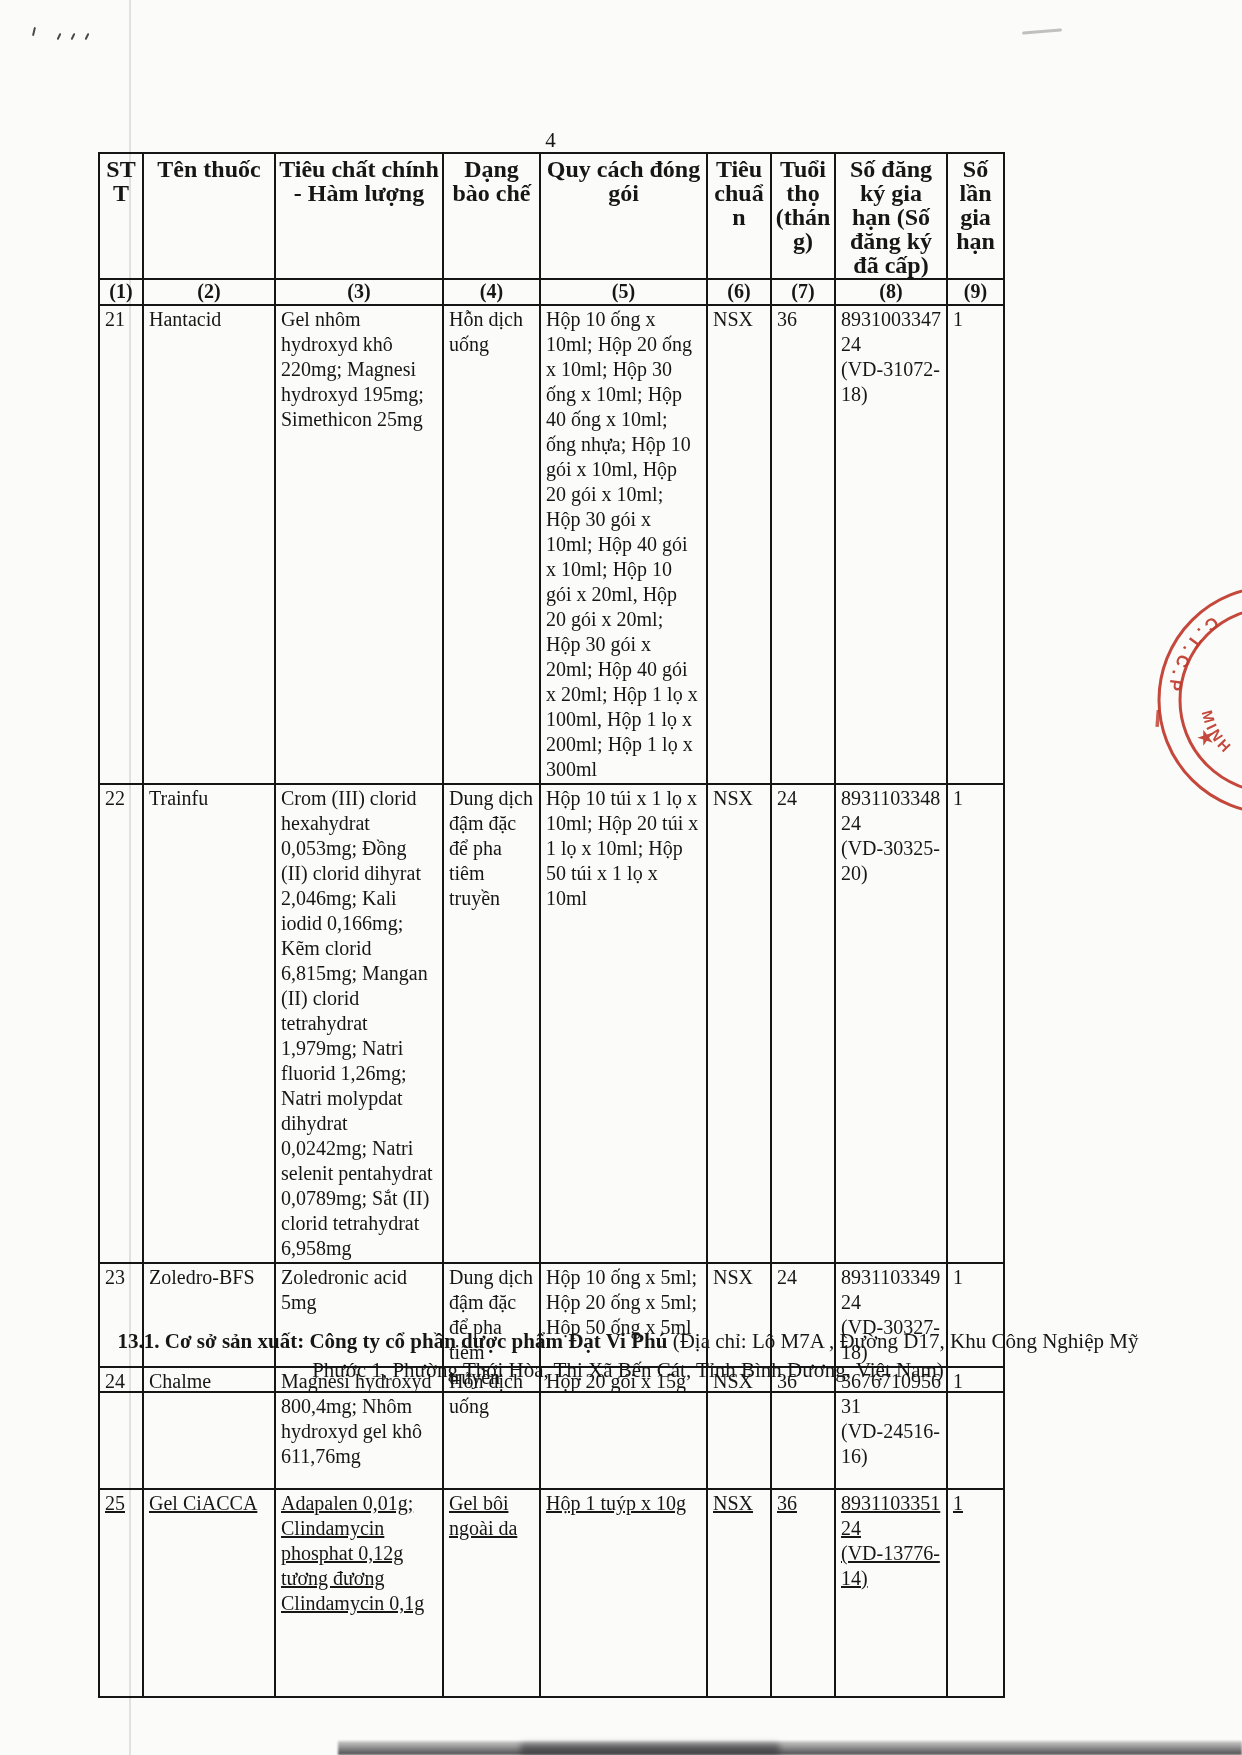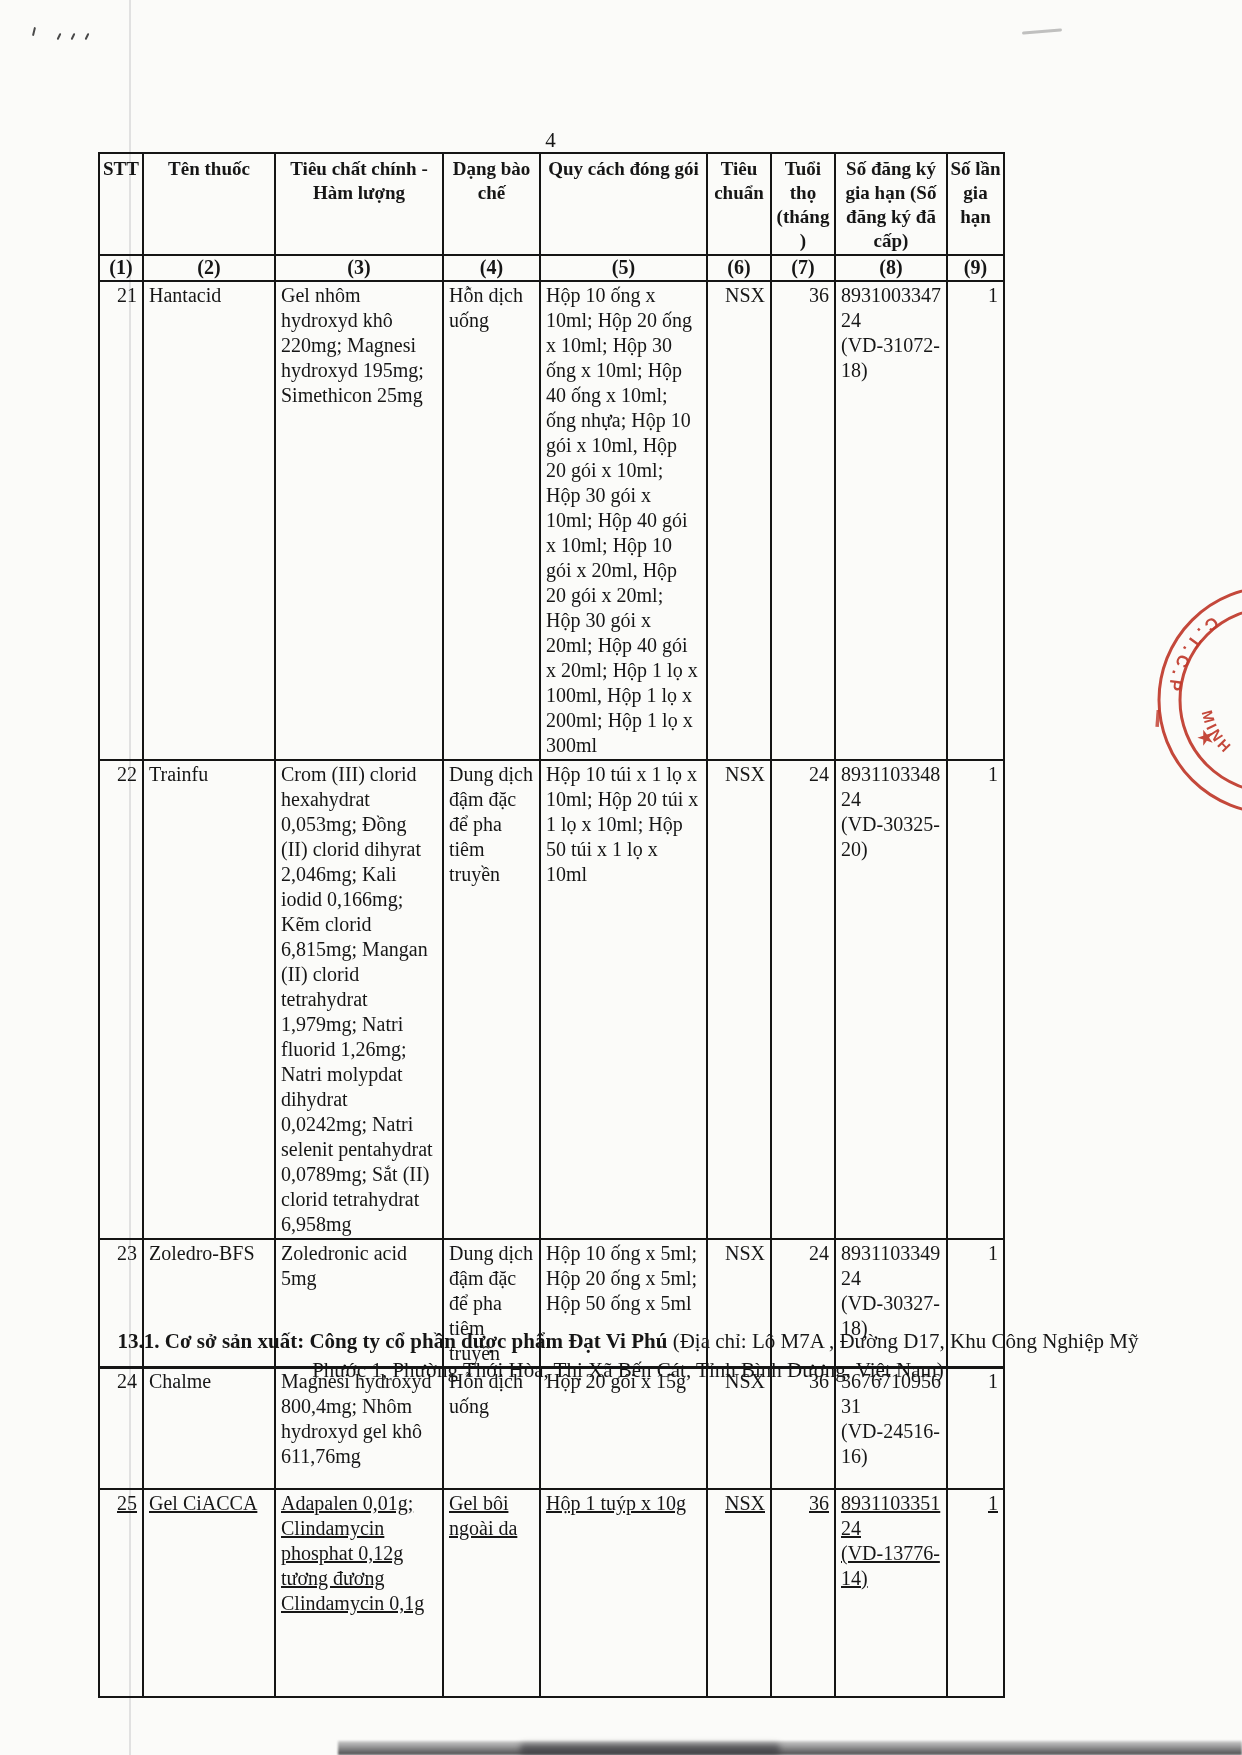--- a/index.html
+++ b/index.html
@@ -21,25 +21,25 @@
   
   .dash { position:absolute; left:1022px; top:30px; width:40px; height:3px;
           background:rgba(120,120,120,.45); transform:rotate(-5deg); border-radius:2px; }
   .pnum { position:absolute; left:98px; top:128px; width:905px;
           text-align:center; font-size:21px; }
   table { border-collapse:collapse; table-layout:fixed; position:absolute;
           left:98px; width:905px; }
   td, th { border:2px solid #151515; vertical-align:top;
            padding:1px 5px; font-size:20px; line-height:25px;
            overflow:hidden; word-wrap:break-word; }
-  th { font-weight:bold; text-align:center; font-size:19px; line-height:24px;
+  th { font-weight:bold; text-align:center; font-size:24px; line-height:24px;
        padding:3px 2px 1px 2px; }
   .nums td { text-align:center; font-weight:bold; padding:0 2px;
              line-height:23px; }
-  .c { text-align:right; }
+  .c { text-align:left; }
   .t1r { height:95px; }
   .t2r { height:26px; }
   .rh21 { height:431px; }
   .rh22 { height:427px; }
   .rh23 { height:112px;margin-left:9px; }
   .rh24 { height:122px; }
   .rh25 { height:208px;text-decoration:underline; }
   .tbl-a { top:152px; }
   .tbl-b { top:1366px; }
   .sec { position:absolute; left:98px; width:1060px;

